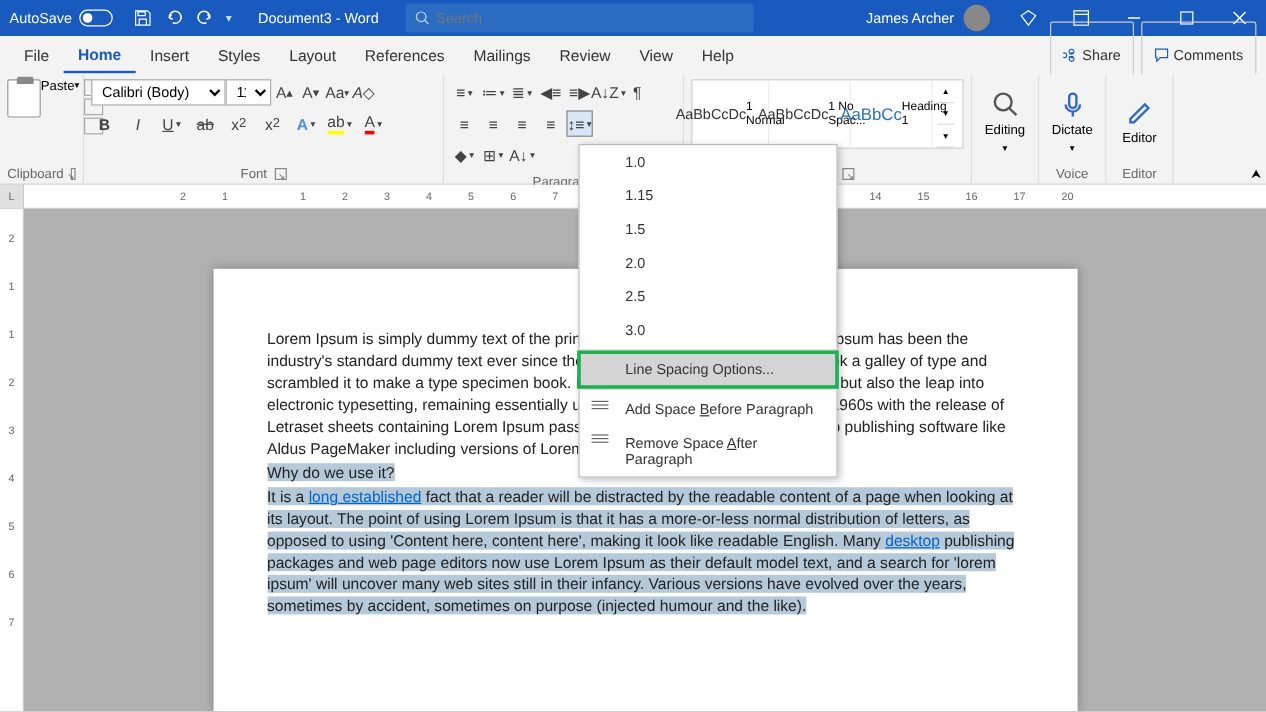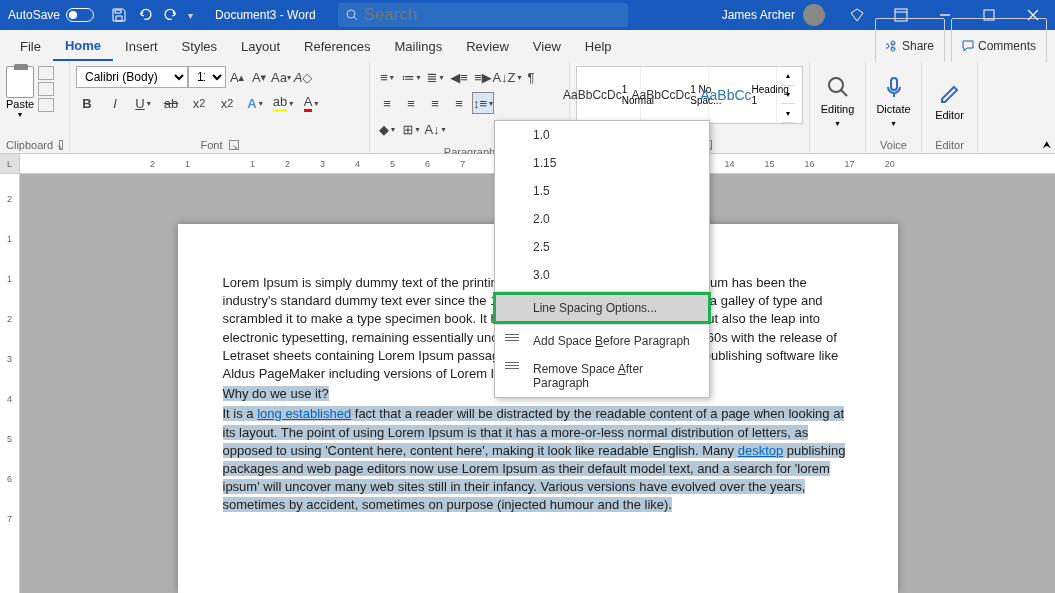--- a/index.html
+++ b/index.html
@@ -6,41 +6,41 @@
 body { width: 1055px; height: 593px; overflow: hidden; background: #f3f3f3; position: relative; }
 
 .titlebar { height: 30px; background: #185abd; display: flex; align-items: center; color: white; font-size: 12px; }
 .autosave { display: flex; align-items: center; padding: 0 8px; gap: 6px; }
 .toggle { width: 28px; height: 14px; border: 1px solid white; border-radius: 8px; position: relative; }
 .toggle::before { content: ''; position: absolute; width: 8px; height: 8px; background: white; border-radius: 50%; left: 2px; top: 2px; }
 .qat { display: flex; align-items: center; gap: 8px; padding: 0 8px; }
 .qat-icon { width: 18px; height: 18px; display: flex; align-items: center; justify-content: center; cursor: pointer; }
 .doc-title { padding: 0 14px; }
 .searchbox { flex: 0 0 290px; height: 24px; background: #2b6dc2; border-radius: 3px; display: flex; align-items: center; padding: 0 8px; margin-left: 8px; }
-.searchbox input { background: transparent; border: none; color: #c7d9ee; font-size: 17px; outline: none; flex: 1; margin-left: 6px; }
+.searchbox input { background: transparent; border: none; color: #c7d9ee; font-size: 12px; outline: none; flex: 1; margin-left: 6px; }
 .tb-spacer { flex: 1; }
 .tb-user { display: flex; align-items: center; gap: 8px; padding: 0 10px; }
 .avatar { width: 22px; height: 22px; border-radius: 50%; background: #888; }
 .tb-btns { display: flex; }
 .tb-btn { width: 44px; height: 30px; display: flex; align-items: center; justify-content: center; cursor: pointer; }
 
 .menubar { height: 32px; background: #f3f3f3; display: flex; align-items: center; padding: 0 8px; font-size: 13px; }
 .menu-item { padding: 6px 12px; cursor: pointer; color: #333; }
 .menu-item.active { color: #185abd; border-bottom: 2px solid #185abd; font-weight: 600; }
 .menu-spacer { flex: 1; }
 .menu-btn { border: 1px solid #ccc; padding: 20px 10px; margin-left: 6px; cursor: pointer; font-size: 12px; display: flex; align-items: center; gap: 4px; color: #333; border-radius: 2px; }
 
 .ribbon { height: 92px; background: #f3f3f3; border-bottom: 1px solid #d0d0d0; display: flex; position: relative; }
 .ribbon-group { border-right: 1px solid #e0e0e0; padding: 4px 6px 2px; display: flex; flex-direction: column; justify-content: space-between; }
 .group-label { font-size: 11px; color: #666; text-align: center; padding-top: 2px; display: flex; justify-content: center; align-items: center; gap: 6px; }
 .dialog-launcher { width: 10px; height: 10px; border: 1px solid #888; position: relative; cursor: pointer; }
 .dialog-launcher::after { content: '↘'; font-size: 7px; position: absolute; right: 0; bottom: -2px; }
 
 .clipboard-group { width: 70px; }
-.paste-btn { display: flex; flex-direction: column; align-items: center; cursor: pointer; }
+.paste-btn { display: flex; flex-direction: row; align-items: flex-start; cursor: pointer; }
 .paste-icon { width: 28px; height: 32px; background: #fff; border: 1px solid #999; border-radius: 2px; position: relative; }
 .paste-icon::before { content: ''; position: absolute; width: 14px; height: 6px; background: #888; top: -3px; left: 7px; border-radius: 2px 2px 0 0; }
 .mini-icons { display: flex; flex-direction: column; gap: 2px; margin-left: 4px; }
 .mini-icon { width: 16px; height: 14px; border: 1px solid #aaa; cursor: pointer; }
 
 .font-group { width: 300px; }
 .font-row1 { display: flex; gap: 0; align-items: flex-start; margin-bottom: 4px; }
 .font-row2 { display: flex; gap: 6px; align-items: center; }
 .font-select { height: 22px; border: 1px solid #ababab; font-size: 12px; padding: 0 4px; background: white; }
 .font-name { width: 112px; }
@@ -72,21 +72,21 @@
 
 .workspace { display: flex; height: 419px; background: #b0b0b0; }
 .vruler { width: 20px; background: white; border-right: 1px solid #ccc; display: flex; flex-direction: column; align-items: center; font-size: 9px; color: #666; padding-top: 20px; }
 .vruler span { margin-bottom: 30px; }
 .page-area { flex: 1; display: flex; justify-content: center; padding-top: 50px; overflow: hidden; }
 .page { width: 720px; background: white; box-shadow: 0 0 8px rgba(0,0,0,0.3); padding: 50px 45px 0; font-size: 13px; line-height: 1.4; color: #222; }
 .page p { margin-bottom: 2px; }
 .highlighted { background: #b6c9d8; display: inline; }
 a { color: #0066cc; }
 
-.dropdown { position: absolute; left: 494px; top: 120px; width: 216px; background: white; border: 1px solid #bbb; box-shadow: 2px 2px 6px rgba(0,0,0,0.25); z-index: 100; font-size: 12px; }
+.dropdown { position: absolute; left: 482px; top: 120px; width: 216px; background: white; border: 1px solid #bbb; box-shadow: 2px 2px 6px rgba(0,0,0,0.25); z-index: 100; font-size: 12px; }
 .dd-item { padding: 7px 12px 7px 38px; cursor: pointer; color: #333; position: relative; }
 .dd-item.highlighted-item { background: #d4d4d4; outline: 3px solid #1eb050; outline-offset: -1px; }
 .dd-sep { height: 1px; background: #ddd; margin: 2px 0; }
 .dd-icon { position: absolute; left: 10px; top: 7px; width: 16px; height: 14px; }
 .dd-icon-lines { display: flex; flex-direction: column; gap: 2px; }
 .dd-icon-lines span { height: 1px; background: #666; width: 14px; }
 .dd-underline { text-decoration: underline; }
 </style>
 </head>
 <body>

